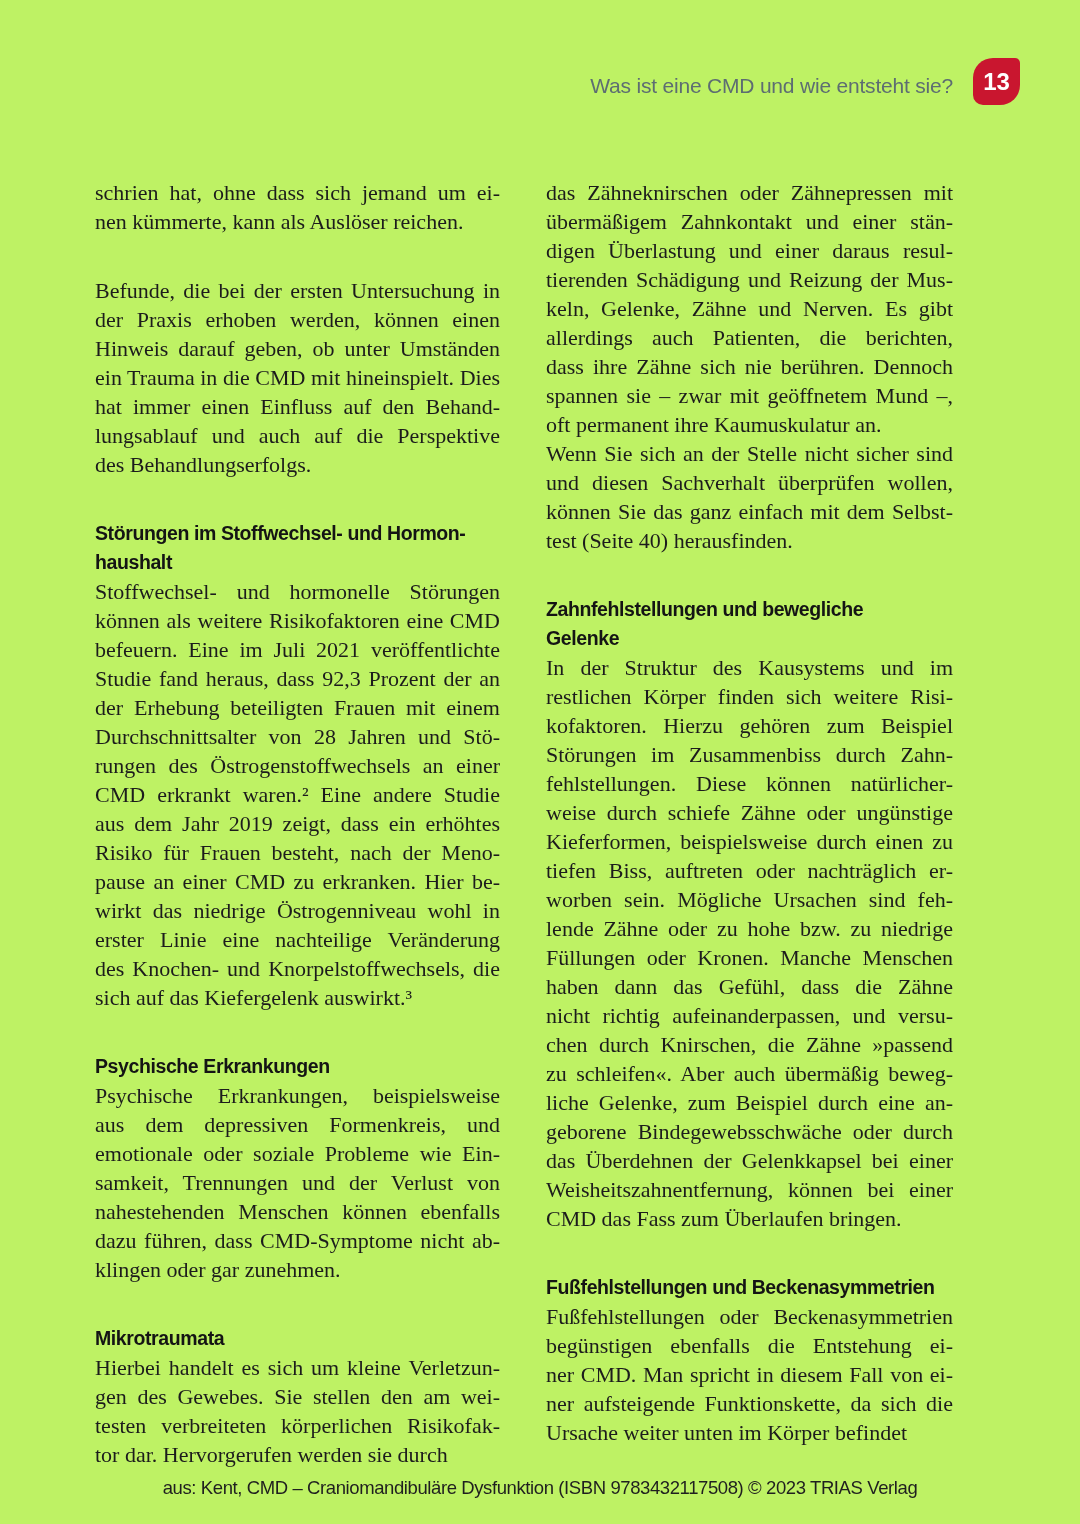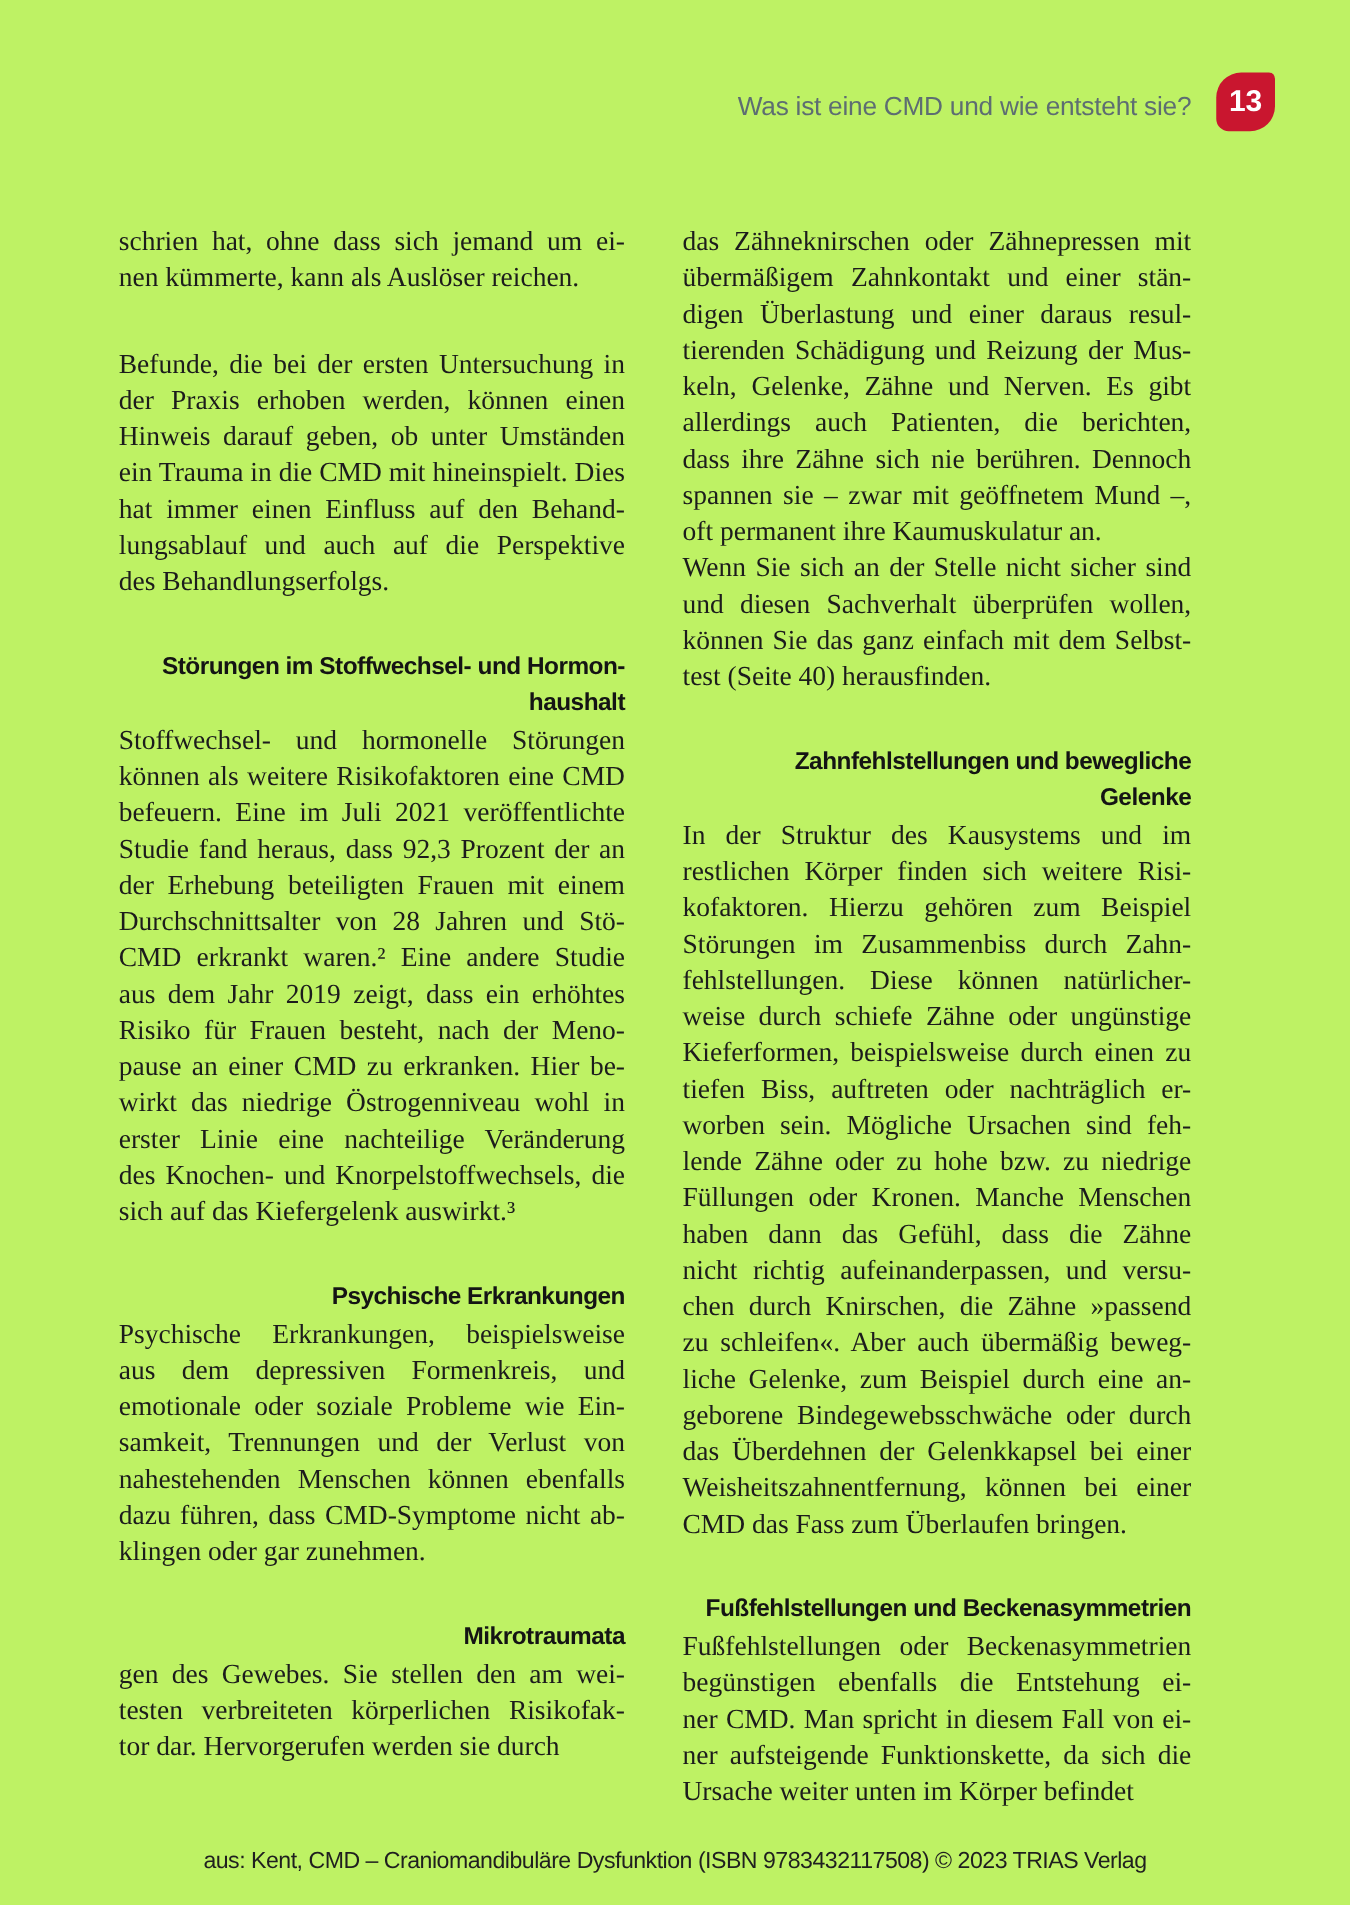--- a/index.html
+++ b/index.html
@@ -48,21 +48,21 @@
 
   .para .line { text-align: justify; text-align-last: justify; }
   .para .line.lastline { text-align-last: left; }
 
   .heading {
     font-family: "Liberation Sans", sans-serif;
     font-weight: bold; font-size: 19.5px;
     letter-spacing: -0.4px;
     color: #141414;
   }
-  .heading .line { text-align: right; white-space: nowrap; }
+  .heading .line { text-align: left; white-space: nowrap; }
 
   
   .footer-credit {
     position: absolute;
     left: 0; right: 0; top: 1477px;
     text-align: center;
     font-family: "Liberation Sans", sans-serif;
     font-size: 18.5px; letter-spacing: -0.4px;
     color: #1f1f1f;
     white-space: nowrap;
@@ -97,20 +97,21 @@
         <div class="line">Störungen im Stoffwechsel- und Hormon-</div>
         <div class="line lastline">haushalt</div>
       </div>
     <div class="block para">
         <div class="line">Stoffwechsel- und hormonelle Störungen</div>
         <div class="line">können als weitere Risikofaktoren eine CMD</div>
         <div class="line">befeuern. Eine im Juli 2021 veröffentlichte</div>
         <div class="line">Studie fand heraus, dass 92,3 Prozent der an</div>
         <div class="line">der Erhebung beteiligten Frauen mit einem</div>
         <div class="line">Durchschnittsalter von 28 Jahren und Stö-</div>
+        <div class="line">rungen des Östrogenstoffwechsels an einer</div>
         <div class="line">CMD erkrankt waren.² Eine andere Studie</div>
         <div class="line">aus dem Jahr 2019 zeigt, dass ein erhöhtes</div>
         <div class="line">Risiko für Frauen besteht, nach der Meno-</div>
         <div class="line">pause an einer CMD zu erkranken. Hier be-</div>
         <div class="line">wirkt das niedrige Östrogenniveau wohl in</div>
         <div class="line">erster Linie eine nachteilige Veränderung</div>
         <div class="line">des Knochen- und Knorpelstoffwechsels, die</div>
         <div class="line lastline">sich auf das Kiefergelenk auswirkt.³</div>
       </div>
     <div class="block heading gap">
@@ -122,20 +123,21 @@
         <div class="line">emotionale oder soziale Probleme wie Ein-</div>
         <div class="line">samkeit, Trennungen und der Verlust von</div>
         <div class="line">nahestehenden Menschen können ebenfalls</div>
         <div class="line">dazu führen, dass CMD-Symptome nicht ab-</div>
         <div class="line lastline">klingen oder gar zunehmen.</div>
       </div>
     <div class="block heading gap">
         <div class="line lastline">Mikrotraumata</div>
       </div>
     <div class="block para">
+        <div class="line">Hierbei handelt es sich um kleine Verletzun-</div>
         <div class="line">gen des Gewebes. Sie stellen den am wei-</div>
         <div class="line">testen verbreiteten körperlichen Risikofak-</div>
         <div class="line lastline">tor dar. Hervorgerufen werden sie durch</div>
       </div>
   </div>
 
   <div class="col col-right">
     <div class="block para">
         <div class="line">das Zähneknirschen oder Zähnepressen mit</div>
         <div class="line">übermäßigem Zahnkontakt und einer stän-</div>

